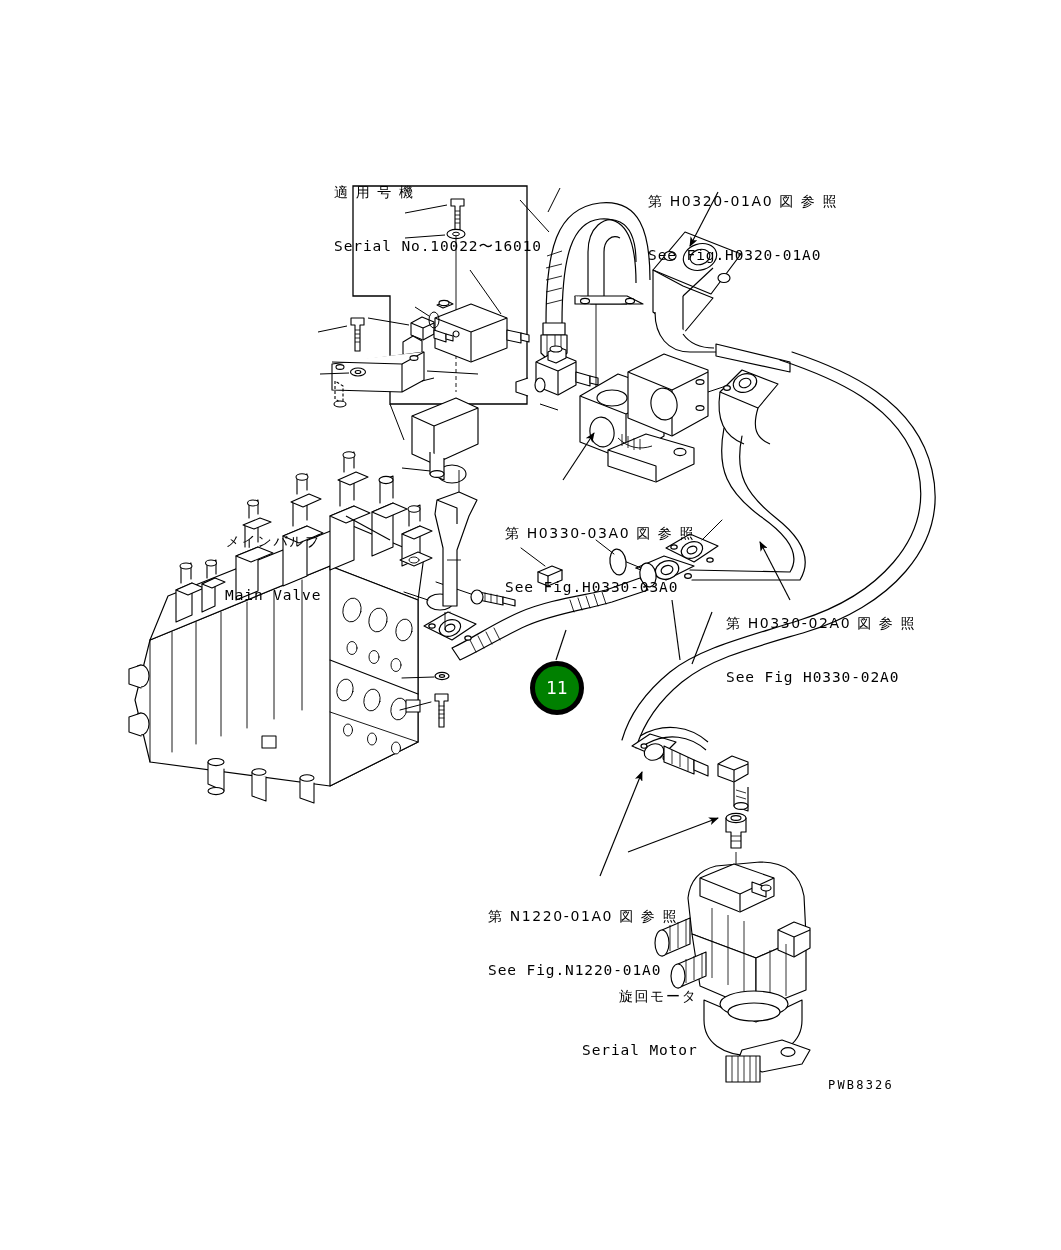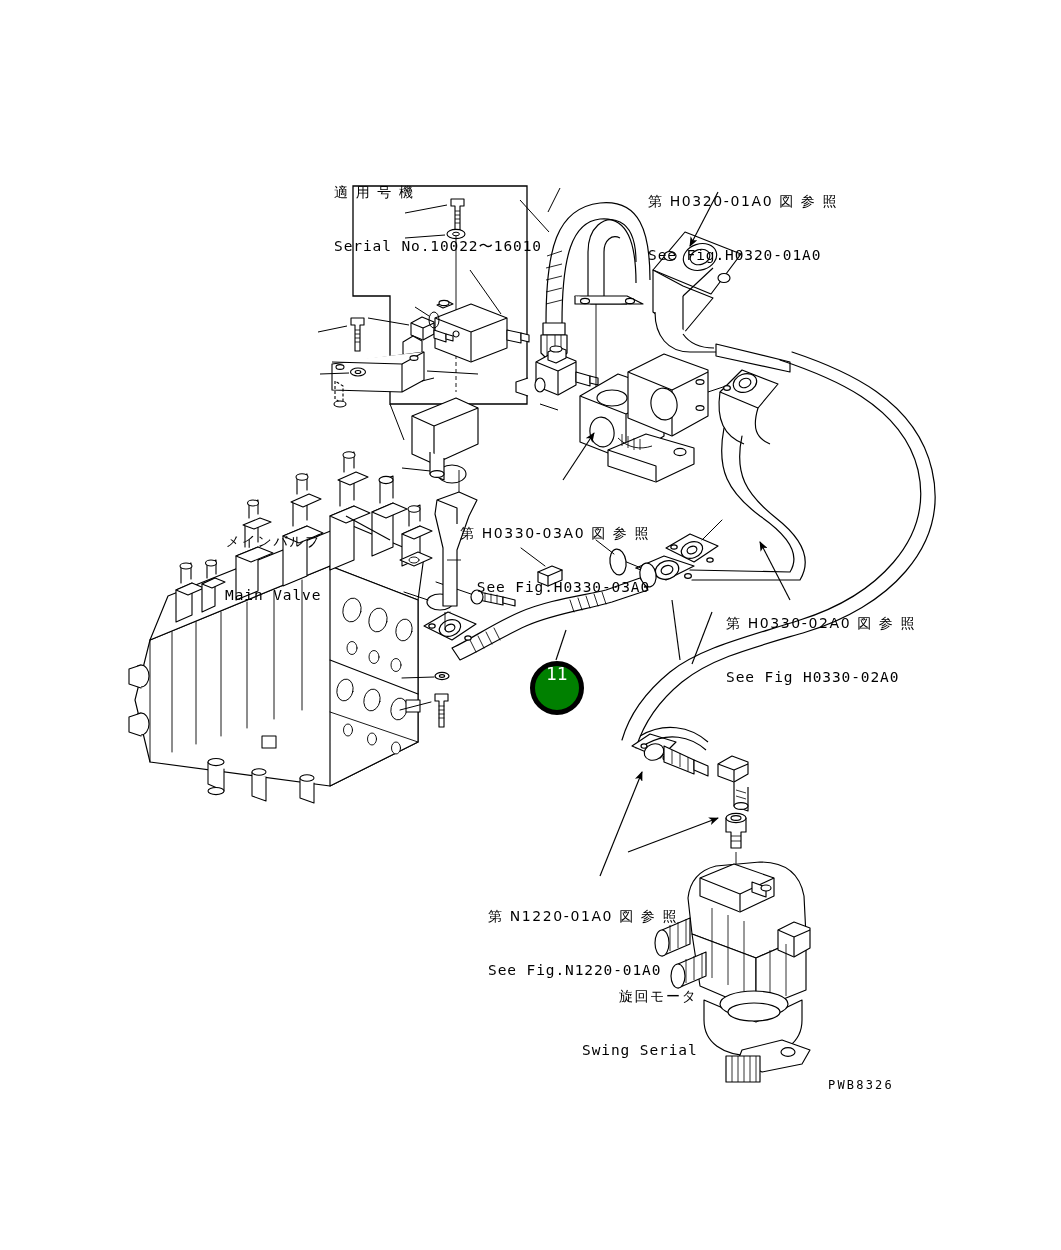--- a/index.html
+++ b/index.html
@@ -55,20 +55,21 @@
   }
   .callout {
     position: absolute;
     width: 54px;
     height: 54px;
     border-radius: 50%;
     background: #008000;
     border: 5px solid #000000;
     box-sizing: border-box;
     display: flex;
+    align-items: center;
     justify-content: center;
     color: #ffffff;
     font-family: "DejaVu Sans", "Liberation Sans", sans-serif;
     font-size: 17px;
     line-height: 1;
   }
 </style>
 </head>
 <body>
 
@@ -546,21 +547,21 @@
   <div class="lbl" style="left:334px; top:146px;">
     <span class="jp">適 用 号 機</span>
     <span class="en">Serial No.10022〜16010</span>
   </div>
 
   <div class="lbl" style="left:648px; top:155px;">
     <span class="jp">第 H0320-01A0 図 参 照</span>
     <span class="en">See Fig.H0320-01A0</span>
   </div>
 
-  <div class="lbl" style="left:460px; top:487px;text-align:right;">
+  <div class="lbl" style="left:505px; top:487px;">
     <span class="jp">第 H0330-03A0 図 参 照</span>
     <span class="en">See Fig.H0330-03A0</span>
   </div>
 
   <div class="lbl" style="left:726px; top:577px;">
     <span class="jp">第 H0330-02A0 図 参 照</span>
     <span class="en">See Fig H0330-02A0</span>
   </div>
 
   <div class="lbl" style="left:488px; top:870px;">
@@ -568,21 +569,21 @@
     <span class="en">See Fig.N1220-01A0</span>
   </div>
 
   <div class="lbl center" style="left:225px; top:495px;">
     <span class="jp">メインバルブ</span>
     <span class="en">Main Valve</span>
   </div>
 
   <div class="lbl center" style="left:582px; top:950px;">
     <span class="jp">旋回モータ</span>
-    <span class="en">Swing Serial</span>
+    <span class="en">Serial Motor</span>
   </div>
 
   <div class="code" style="left:828px; top:1078px;">PWB8326</div>
 
   <div class="callout" style="left:530px; top:661px;">
     <span>11</span>
   </div>
 
 </div>
 

